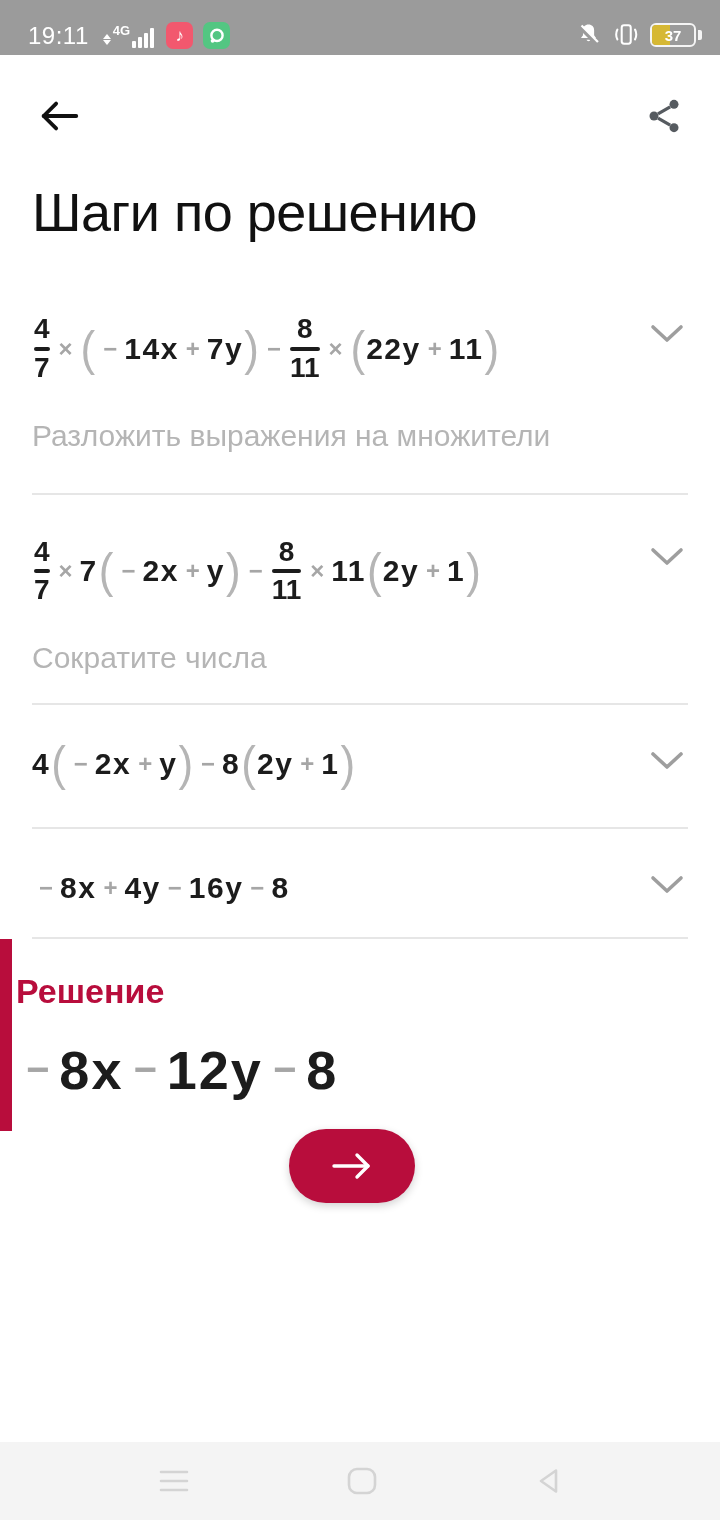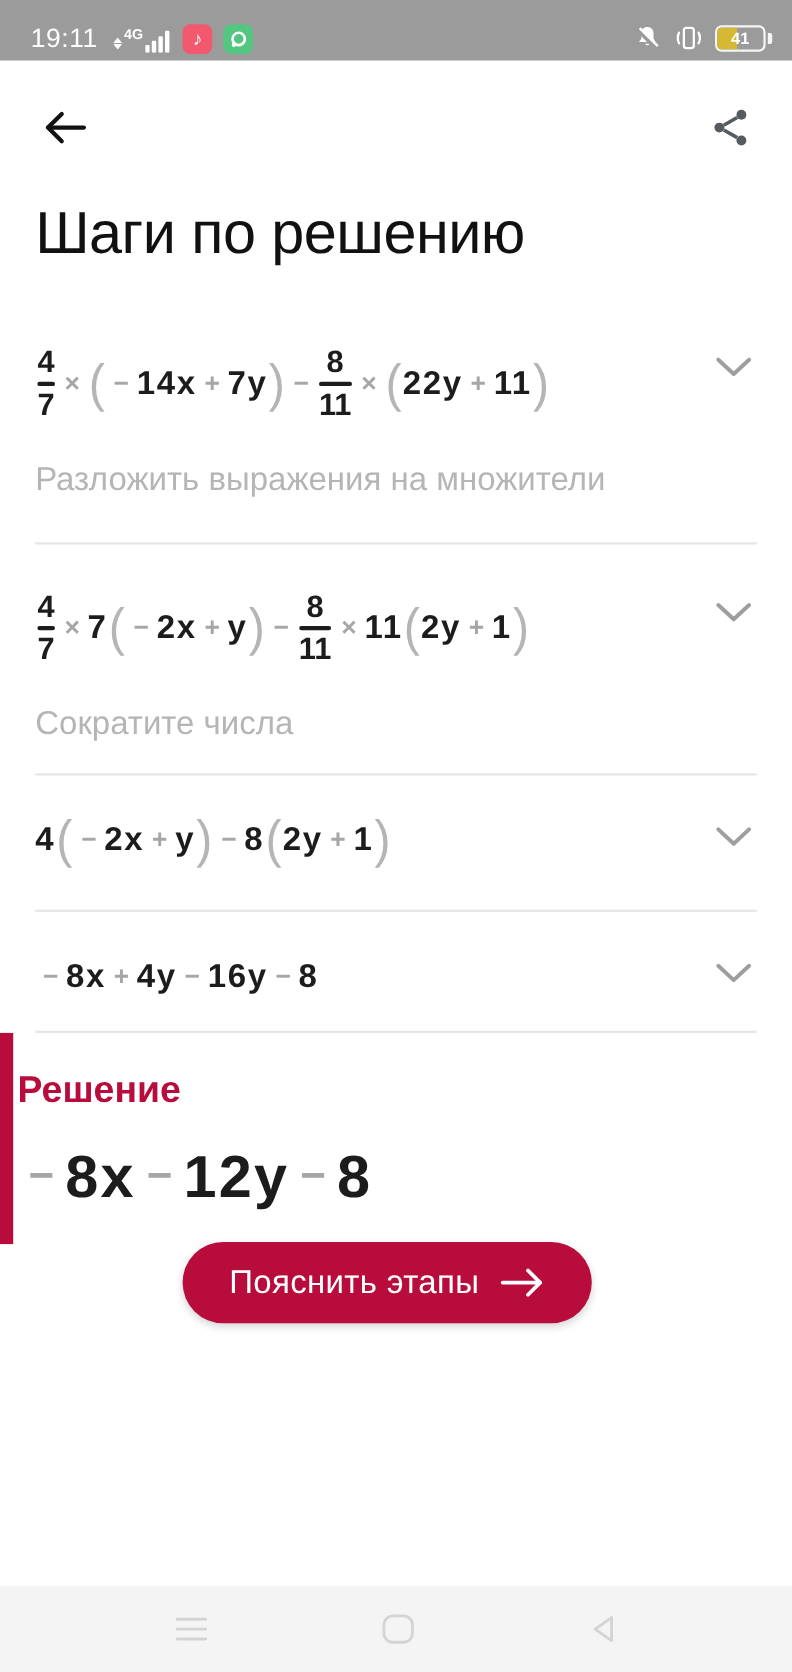--- a/index.html
+++ b/index.html
@@ -137,21 +137,21 @@
         <line x1="5.8" y1="4" x2="20.4" y2="18.6" stroke="#ffffff" stroke-width="2"></line>
       </svg>
       <svg width="28" height="27" viewBox="0 0 26 24" fill="none" stroke="#ffffff" stroke-width="1.9" stroke-linecap="round">
         <rect x="9" y="3.5" width="8.4" height="17" rx="2.2"></rect>
         <path d="M5 7.5c-1.5 2.4-1.5 6.6 0 9"></path>
         <path d="M21.4 7.5c1.5 2.4 1.5 6.6 0 9"></path>
       </svg>
       <span class="battery-wrap">
         <span class="battery">
           <span class="fill"></span>
-          <span class="pct">41</span>
+          <span class="pct">37</span>
         </span>
         <span class="nub"></span>
       </span>
     </div>
   </div>
 
   <div class="app-header">
     <button class="icon-btn">
       <svg width="46" height="46" viewBox="0 0 24 24" fill="none" stroke="#111111" stroke-width="2" stroke-linecap="round" stroke-linejoin="round">
         <path d="M21 12H4"></path>
@@ -303,21 +303,20 @@
     <h2 class="solution-label">Решение</h2>
     <div class="expr solution-expr" id="solution-expr">
         <span class="tok tok-op">−</span>
         <span class="tok tok-term">8x</span>
         <span class="tok tok-op">−</span>
         <span class="tok tok-term">12y</span>
         <span class="tok tok-op">−</span>
         <span class="tok tok-term">8</span>
       </div>
     <button class="cta">
-      <span>Пояснить этапы</span>
       <svg width="42" height="30" viewBox="0 0 42 30" fill="none" stroke="#ffffff" stroke-width="3.4" stroke-linecap="round" stroke-linejoin="round">
         <path d="M3 15h34"></path>
           <path d="M26 4l11 11-11 11"></path>
       </svg>
     </button>
   </section>
 
   <nav class="nav-bar">
     <button class="nav-btn">
       <svg width="32" height="26" viewBox="0 0 32 26" stroke="#d4d4d4" stroke-width="2.6" stroke-linecap="round" fill="none">

